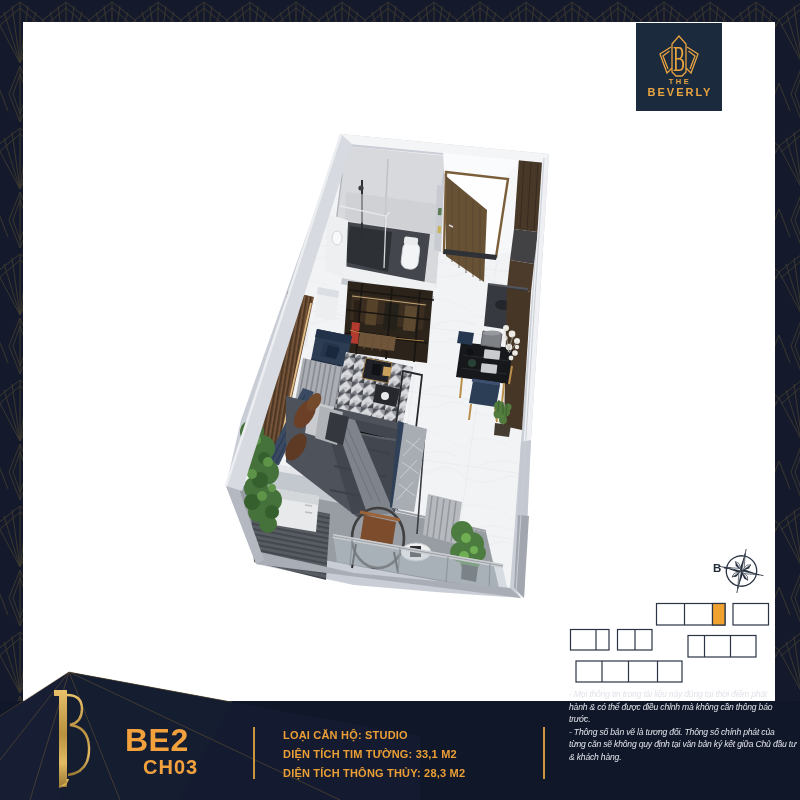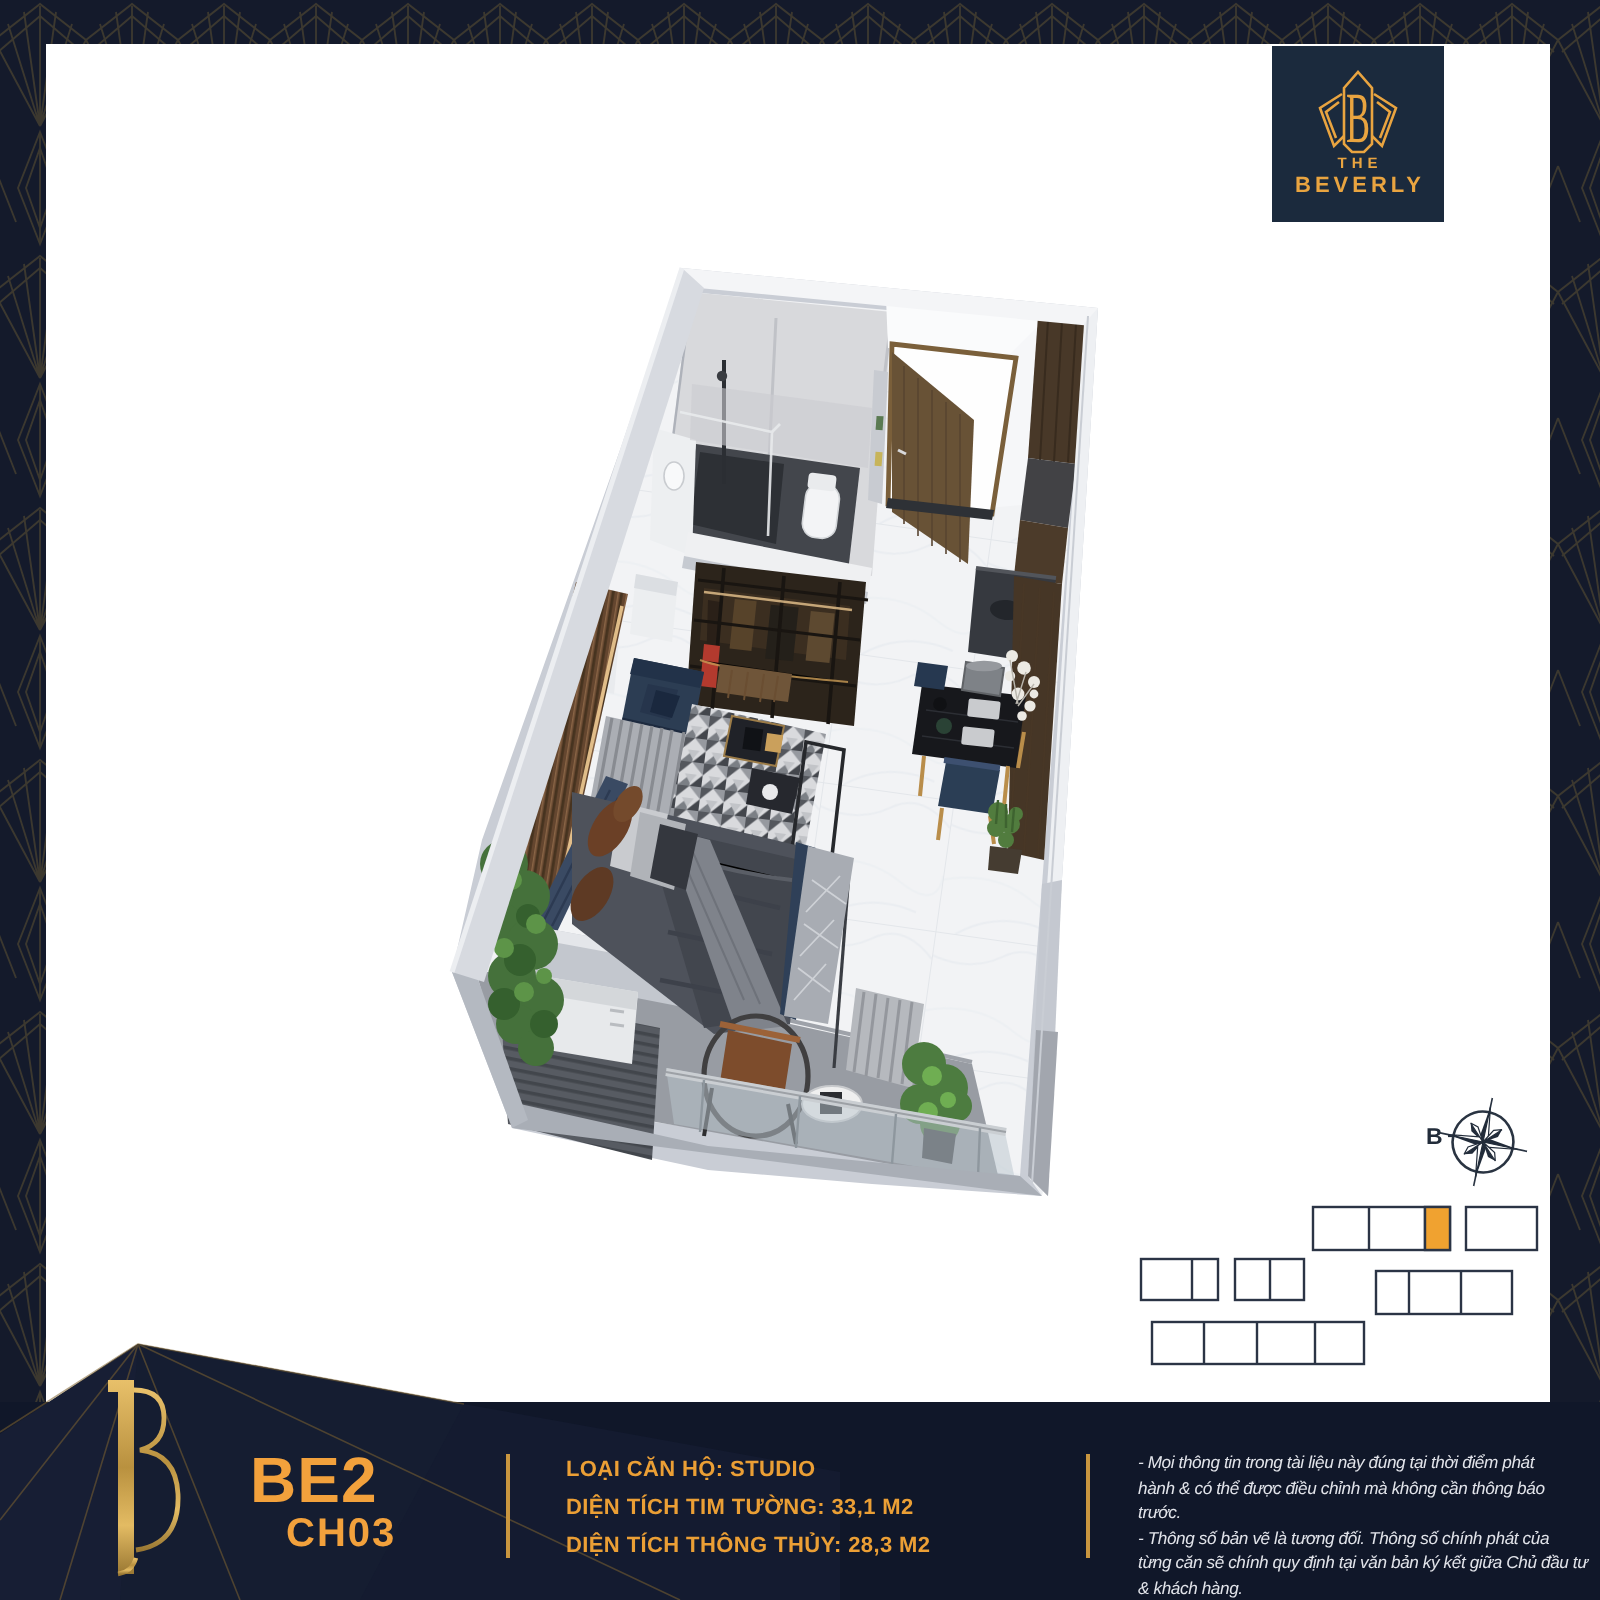--- a/index.html
+++ b/index.html
@@ -436,20 +436,20 @@
 <div class="abs" style="left:143px;top:756px;width:120px;color:#f2a13c;font-weight:bold;font-size:20px;letter-spacing:1px;">CH03</div>
 
 <div class="abs" style="left:253px;top:727px;width:2px;height:52px;background:#c9963f;"></div>
 
 <div class="abs" style="left:283px;top:726px;width:270px;color:#eb9f35;font-weight:bold;font-size:11px;line-height:19px;letter-spacing:0.2px;">
 LOẠI CĂN HỘ: STUDIO<br>DIỆN TÍCH TIM TƯỜNG: 33,1 M2<br>DIỆN TÍCH THÔNG THỦY: 28,3 M2
 </div>
 
 <div class="abs" style="left:543px;top:727px;width:2px;height:52px;background:#c9963f;"></div>
 
-<div class="abs" style="left:569px;top:725px;width:215px;color:#e2e4ea;font-style:italic;font-size:8.6px;letter-spacing:-0.2px;line-height:12.6px;">
+<div class="abs" style="left:569px;top:688px;width:215px;color:#e2e4ea;font-style:italic;font-size:8.6px;letter-spacing:-0.2px;line-height:12.6px;">
 <span style="white-space:nowrap">- Mọi thông tin trong tài liệu này đúng tại thời điểm phát</span><br>
 <span style="white-space:nowrap">hành &amp; có thể được điều chỉnh mà không cần thông báo</span><br>
 trước.<br>
 <span style="white-space:nowrap">- Thông số bản vẽ là tương đối. Thông số chính phát của</span><br>
-<span style="white-space:nowrap">từng căn sẽ chính quy định tại văn bản ký kết giữa Chủ đầu tư</span><br>
+<span style="white-space:nowrap">từng căn sẽ không quy định tại văn bản ký kết giữa Chủ đầu tư</span><br>
 &amp; khách hàng.
 </div>
 
 </body></html>

